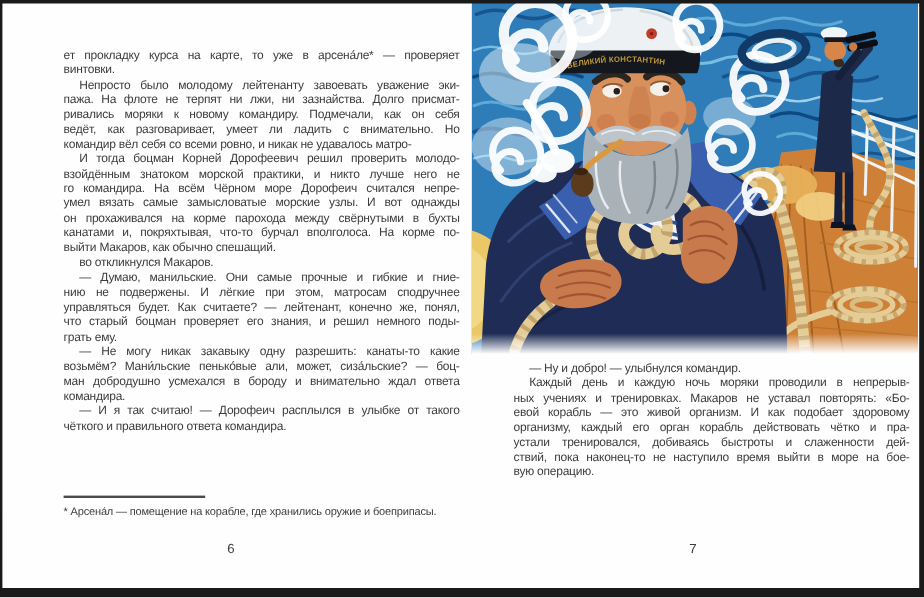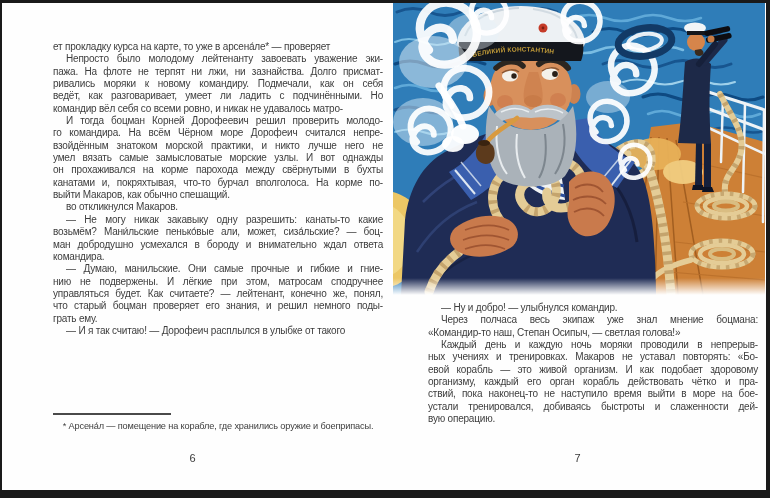--- a/index.html
+++ b/index.html
@@ -12,75 +12,77 @@
   .page-right{left:385px;width:385px;}
   .text-col{position:absolute;font-size:10px;line-height:12.35px;letter-spacing:-0.2px;}
   .text-col-left{left:53px;top:41px;width:330px;}
   .text-col-right{left:43px;top:302px;width:330px;}
   .para{margin:0;}
   .line{display:block;text-align:justify;text-align-last:justify;white-space:nowrap;}
   .para .line:last-child{text-align-last:left;}
   .para.indent .line:first-child{text-indent:13px;}
   .footnote{position:absolute;left:53px;top:413px;width:330px;}
   .footnote-rule{width:118px;height:2px;background:#4a4a4a;margin-bottom:6px;}
-  .footnote-text{font-size:9.2px;line-height:11px;letter-spacing:-0.15px;white-space:nowrap;text-align:center;}
+  .footnote-text{font-size:9.2px;line-height:11px;letter-spacing:-0.15px;white-space:nowrap;}
   .page-number{position:absolute;left:0;right:0;top:452px;text-align:center;
                font-size:11px;color:#3a3a3a;}
   .illustration{position:absolute;left:8px;top:2px;width:372px;height:293px;}
   .illustration svg{display:block;width:372px;height:293px;}
   .smoke{stroke:#ffffff;stroke-width:5;fill:none;stroke-linecap:round;opacity:.93;}
   .wave{fill:none;stroke-linecap:round;}
   .rope{stroke:#e4cc96;fill:none;stroke-linecap:round;}
   .ropeTwist{stroke:#a9834c;fill:none;stroke-dasharray:3.5,6;opacity:.55;stroke-linecap:butt;}
   .rail{stroke:#eef3f6;fill:none;stroke-linecap:round;}
 </style>
 </head>
 <body>
 
 <div class="stage">
 
   <div class="page page-left">
     <div class="text-col text-col-left">
         <p class="para">
           <span class="line">ет прокладку курса на карте, то уже в арсена́ле* — проверяет</span>
+          <span class="line">винтовки.</span>
         </p>
         <p class="para indent">
           <span class="line">Непросто было молодому лейтенанту завоевать уважение эки-</span>
           <span class="line">пажа. На флоте не терпят ни лжи, ни зазнайства. Долго присмат-</span>
           <span class="line">ривались моряки к новому командиру. Подмечали, как он себя</span>
-          <span class="line">ведёт, как разговаривает, умеет ли ладить с подчинёнными. Но</span>
+          <span class="line">ведёт, как разговаривает, умеет ли ладить с внимательно. Но</span>
           <span class="line">командир вёл себя со всеми ровно, и никак не удавалось матро-</span>
         </p>
         <p class="para indent">
           <span class="line">И тогда боцман Корней Дорофеевич решил проверить молодо-</span>
+          <span class="line">взойдённым знатоком морской практики, и никто лучше него не</span>
           <span class="line">го командира. На всём Чёрном море Дорофеич считался непре-</span>
-          <span class="line">взойдённым знатоком морской практики, и никто лучше него не</span>
           <span class="line">умел вязать самые замысловатые морские узлы. И вот однажды</span>
           <span class="line">он прохаживался на корме парохода между свёрнутыми в бухты</span>
           <span class="line">канатами и, покряхтывая, что-то бурчал вполголоса. На корме по-</span>
           <span class="line">выйти Макаров, как обычно спешащий.</span>
         </p>
         <p class="para indent">
           <span class="line">во откликнулся Макаров.</span>
-        </p>
-        <p class="para indent">
-          <span class="line">— Не могу никак закавыку одну разрешить: канаты-то какие</span>
-          <span class="line">возьмём? Мани́льские пенько́вые али, может, сиза́льские? — боц-</span>
-          <span class="line">ман добродушно усмехался в бороду и внимательно ждал ответа</span>
-          <span class="line">командира.</span>
         </p>
         <p class="para indent">
           <span class="line">— Думаю, манильские. Они самые прочные и гибкие и гние-</span>
           <span class="line">нию не подвержены. И лёгкие при этом, матросам сподручнее</span>
           <span class="line">управляться будет. Как считаете? — лейтенант, конечно же, понял,</span>
           <span class="line">что старый боцман проверяет его знания, и решил немного поды-</span>
           <span class="line">грать ему.</span>
         </p>
         <p class="para indent">
+          <span class="line">— Не могу никак закавыку одну разрешить: канаты-то какие</span>
+          <span class="line">возьмём? Мани́льские пенько́вые али, может, сиза́льские? — боц-</span>
+          <span class="line">ман добродушно усмехался в бороду и внимательно ждал ответа</span>
+          <span class="line">командира.</span>
+        </p>
+        <p class="para indent">
           <span class="line">— И я так считаю! — Дорофеич расплылся в улыбке от такого</span>
+          <span class="line">чёткого и правильного ответа командира.</span>
         </p>
       </div>
     <div class="footnote">
       <div class="footnote-rule"></div>
       <div class="footnote-text">* Арсена́л — помещение на корабле, где хранились оружие и боеприпасы.</div>
     </div>
     <div class="page-number">6</div>
   </div>
 
   <div class="page page-right">
@@ -301,30 +303,26 @@
 
         <rect x="0" y="276" width="372" height="17" fill="url(#fadeW)"></rect>
       </svg>
     </div>
 
     <div class="text-col text-col-right">
         <p class="para indent">
           <span class="line">— Ну и добро! — улыбнулся командир.</span>
         </p>
         <p class="para indent">
-          <span class="line">Через полчаса весь экипаж уже знал мнение боцмана:</span>
-          <span class="line">«Командир-то наш, Степан Осипыч, — светлая голова!»</span>
-        </p>
-        <p class="para indent">
           <span class="line">Каждый день и каждую ночь моряки проводили в непрерыв-</span>
           <span class="line">ных учениях и тренировках. Макаров не уставал повторять: «Бо-</span>
           <span class="line">евой корабль — это живой организм. И как подобает здоровому</span>
           <span class="line">организму, каждый его орган корабль действовать чётко и пра-</span>
+          <span class="line">устали тренировался, добиваясь быстроты и слаженности дей-</span>
           <span class="line">ствий, пока наконец-то не наступило время выйти в море на бое-</span>
-          <span class="line">устали тренировался, добиваясь быстроты и слаженности дей-</span>
           <span class="line">вую операцию.</span>
         </p>
       </div>
     <div class="page-number">7</div>
   </div>
 
   <div class="frame"></div>
 </div>
 
 </body></html>

